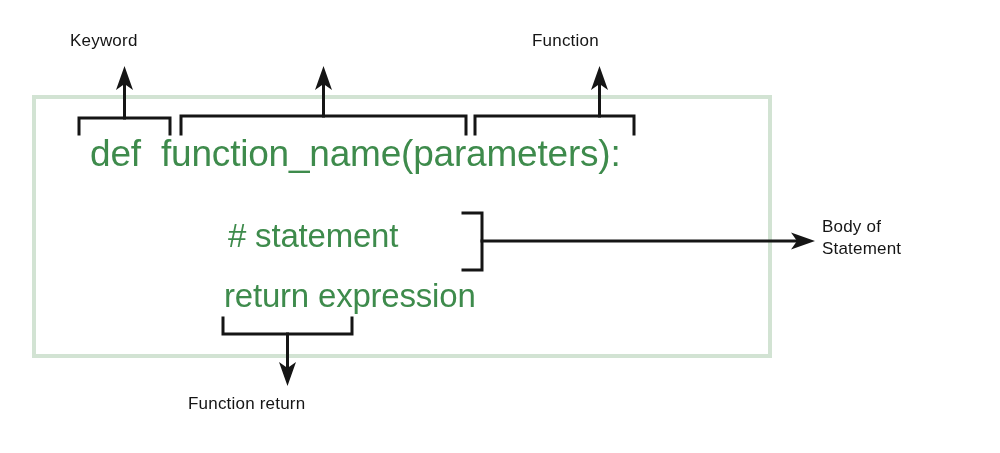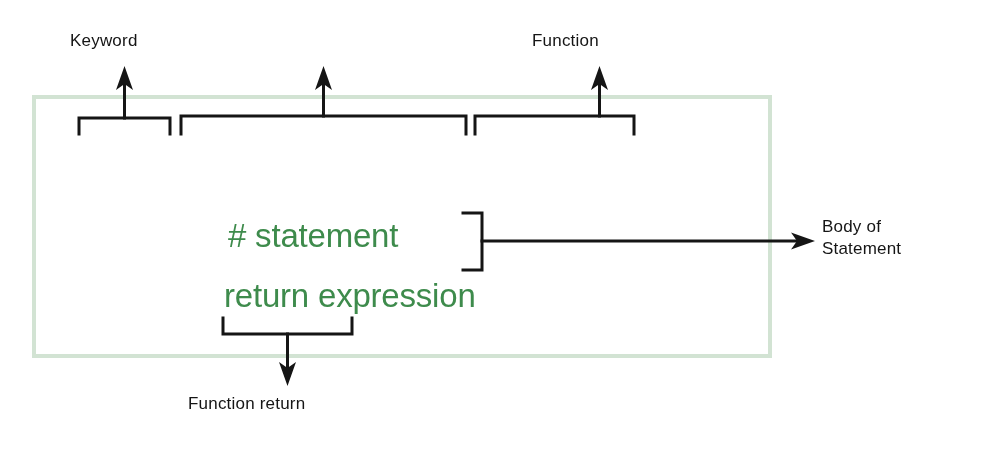--- a/index.html
+++ b/index.html
@@ -99,18 +99,19 @@
 
   <div class="lbl" id="label-keyword">Keyword</div>
 
 
   <div class="lbl" id="label-parameter">Function</div>
 
   <div class="lbl" id="label-body"><span>Body of</span><br><span>Statement</span></div>
 
   <div class="lbl" id="label-function-ret">Function return</div>
 
+  <div class="code" id="code-signature">def  function_name(parameters):</div>
 
   <div class="code code-sm" id="code-statement"># statement</div>
 
   <div class="code code-sm" id="code-return">return expression</div>
 
 </div>
 
 </body></html>

